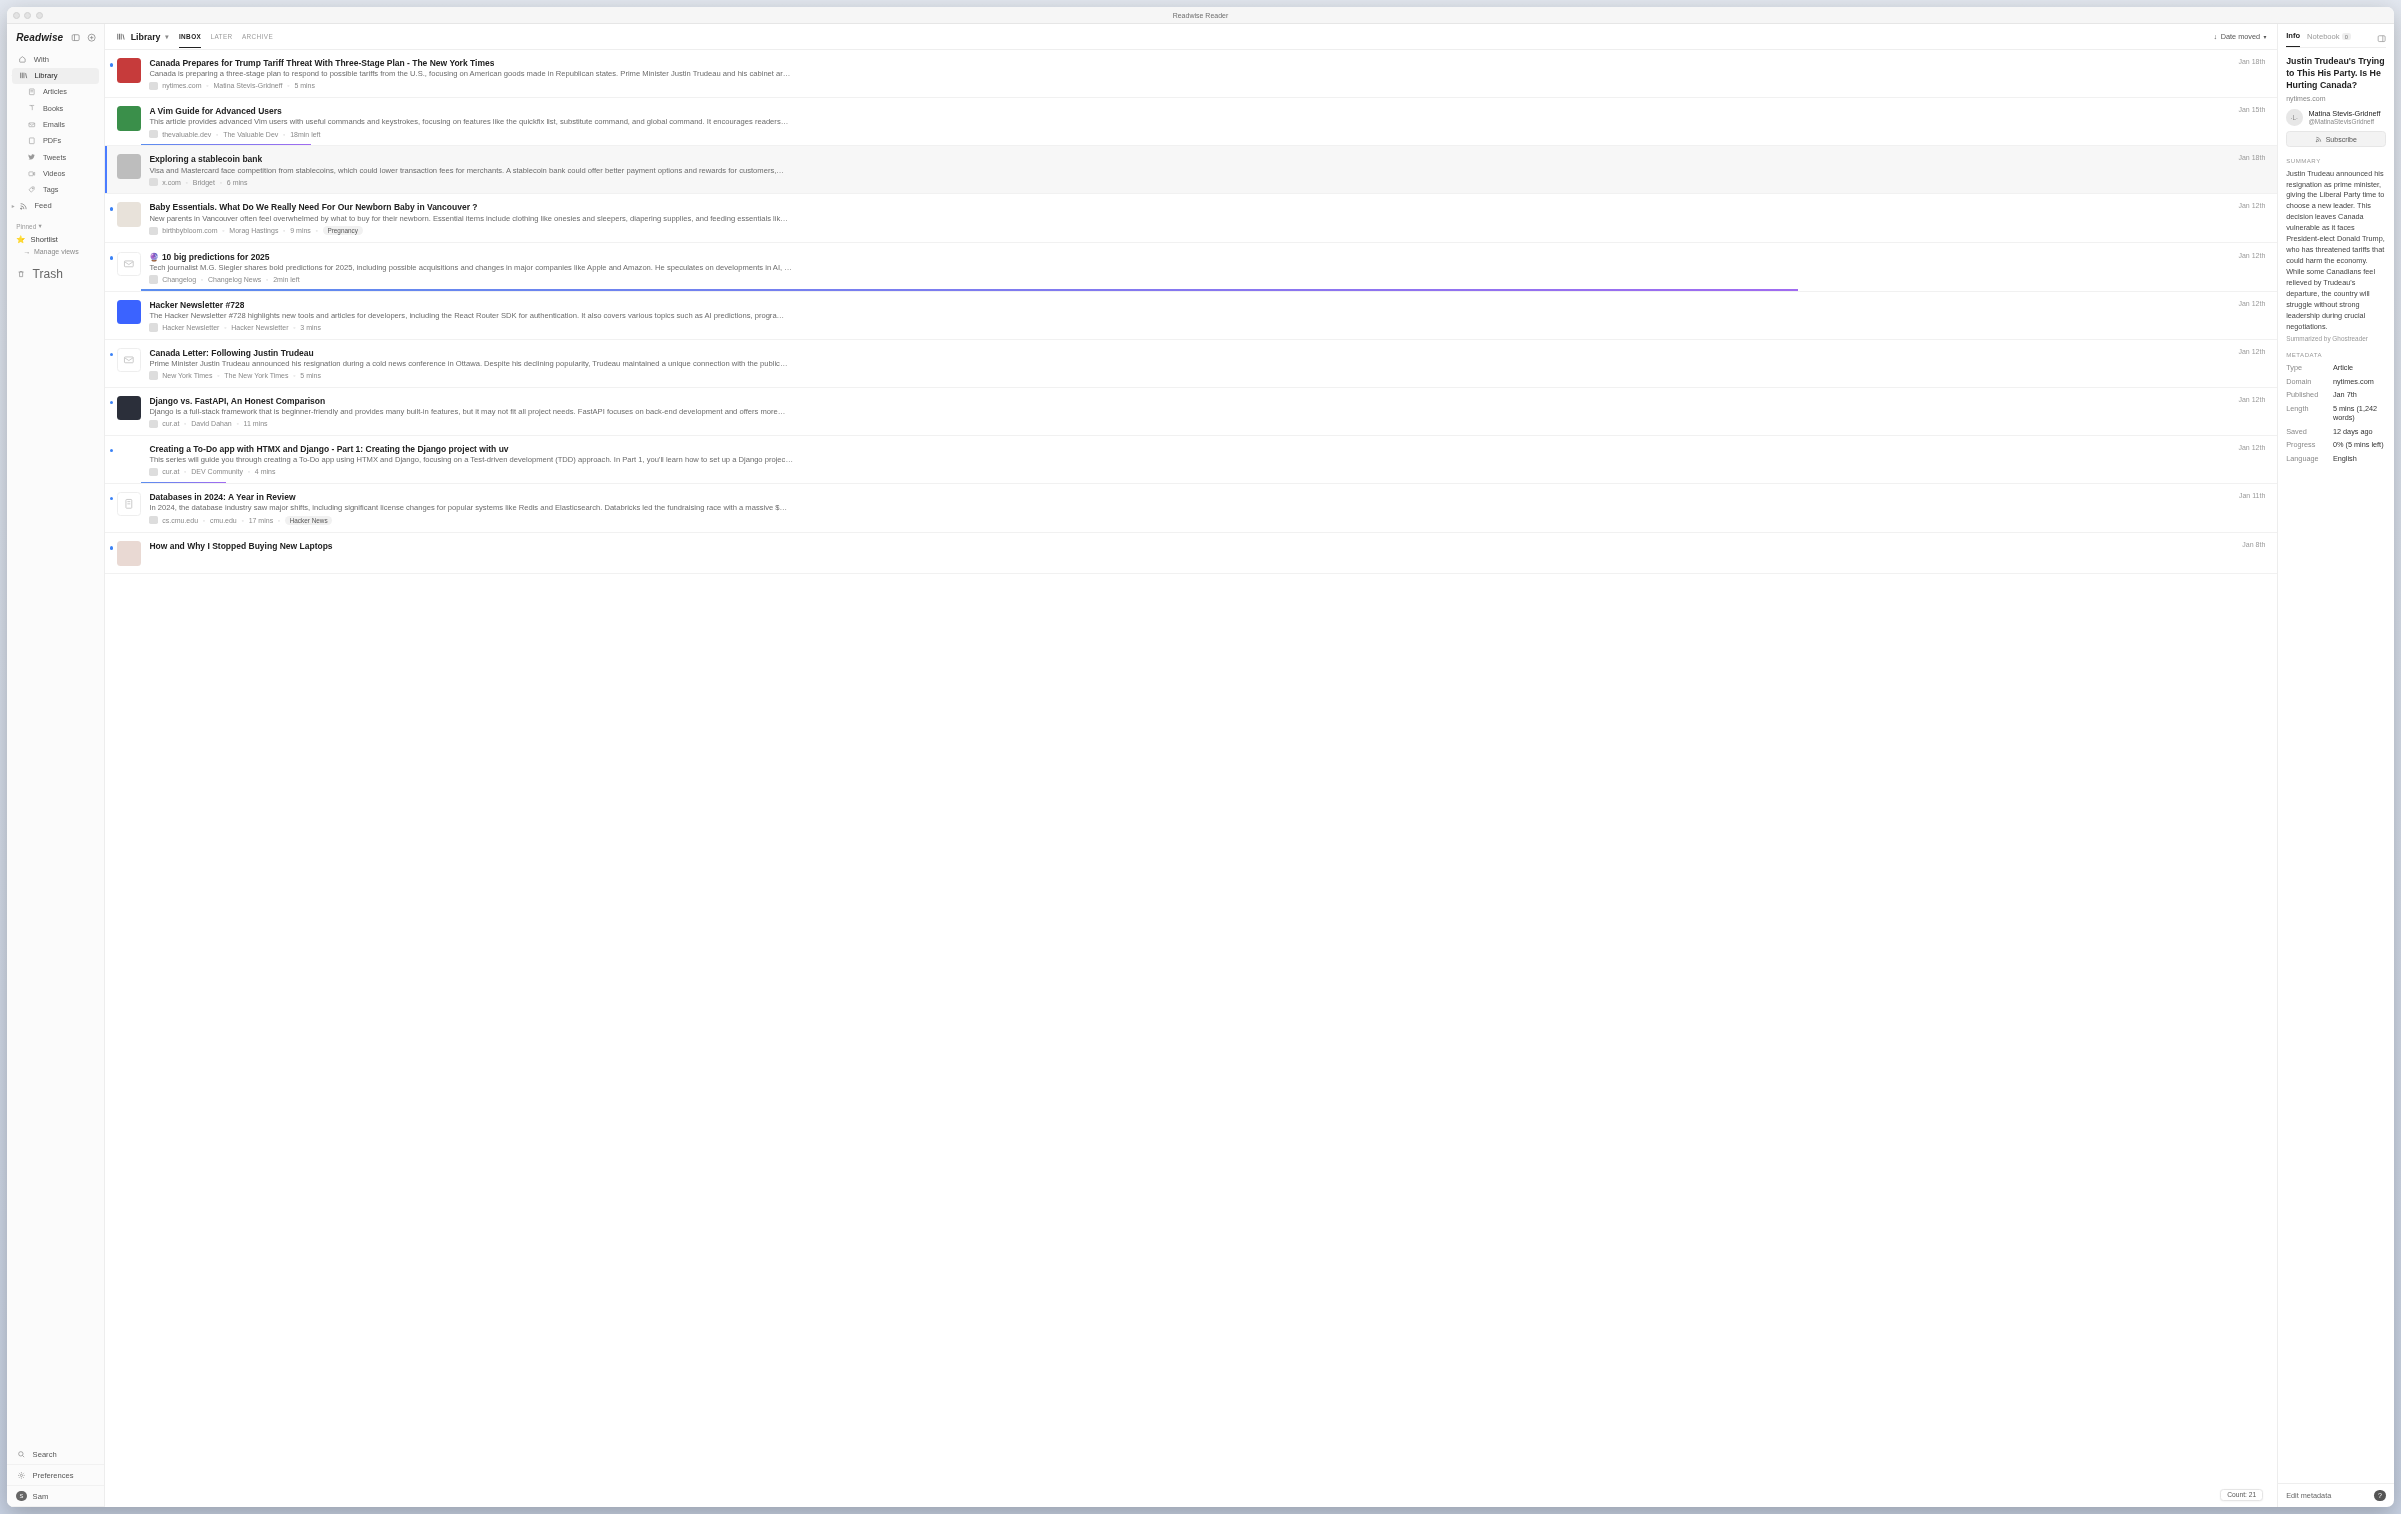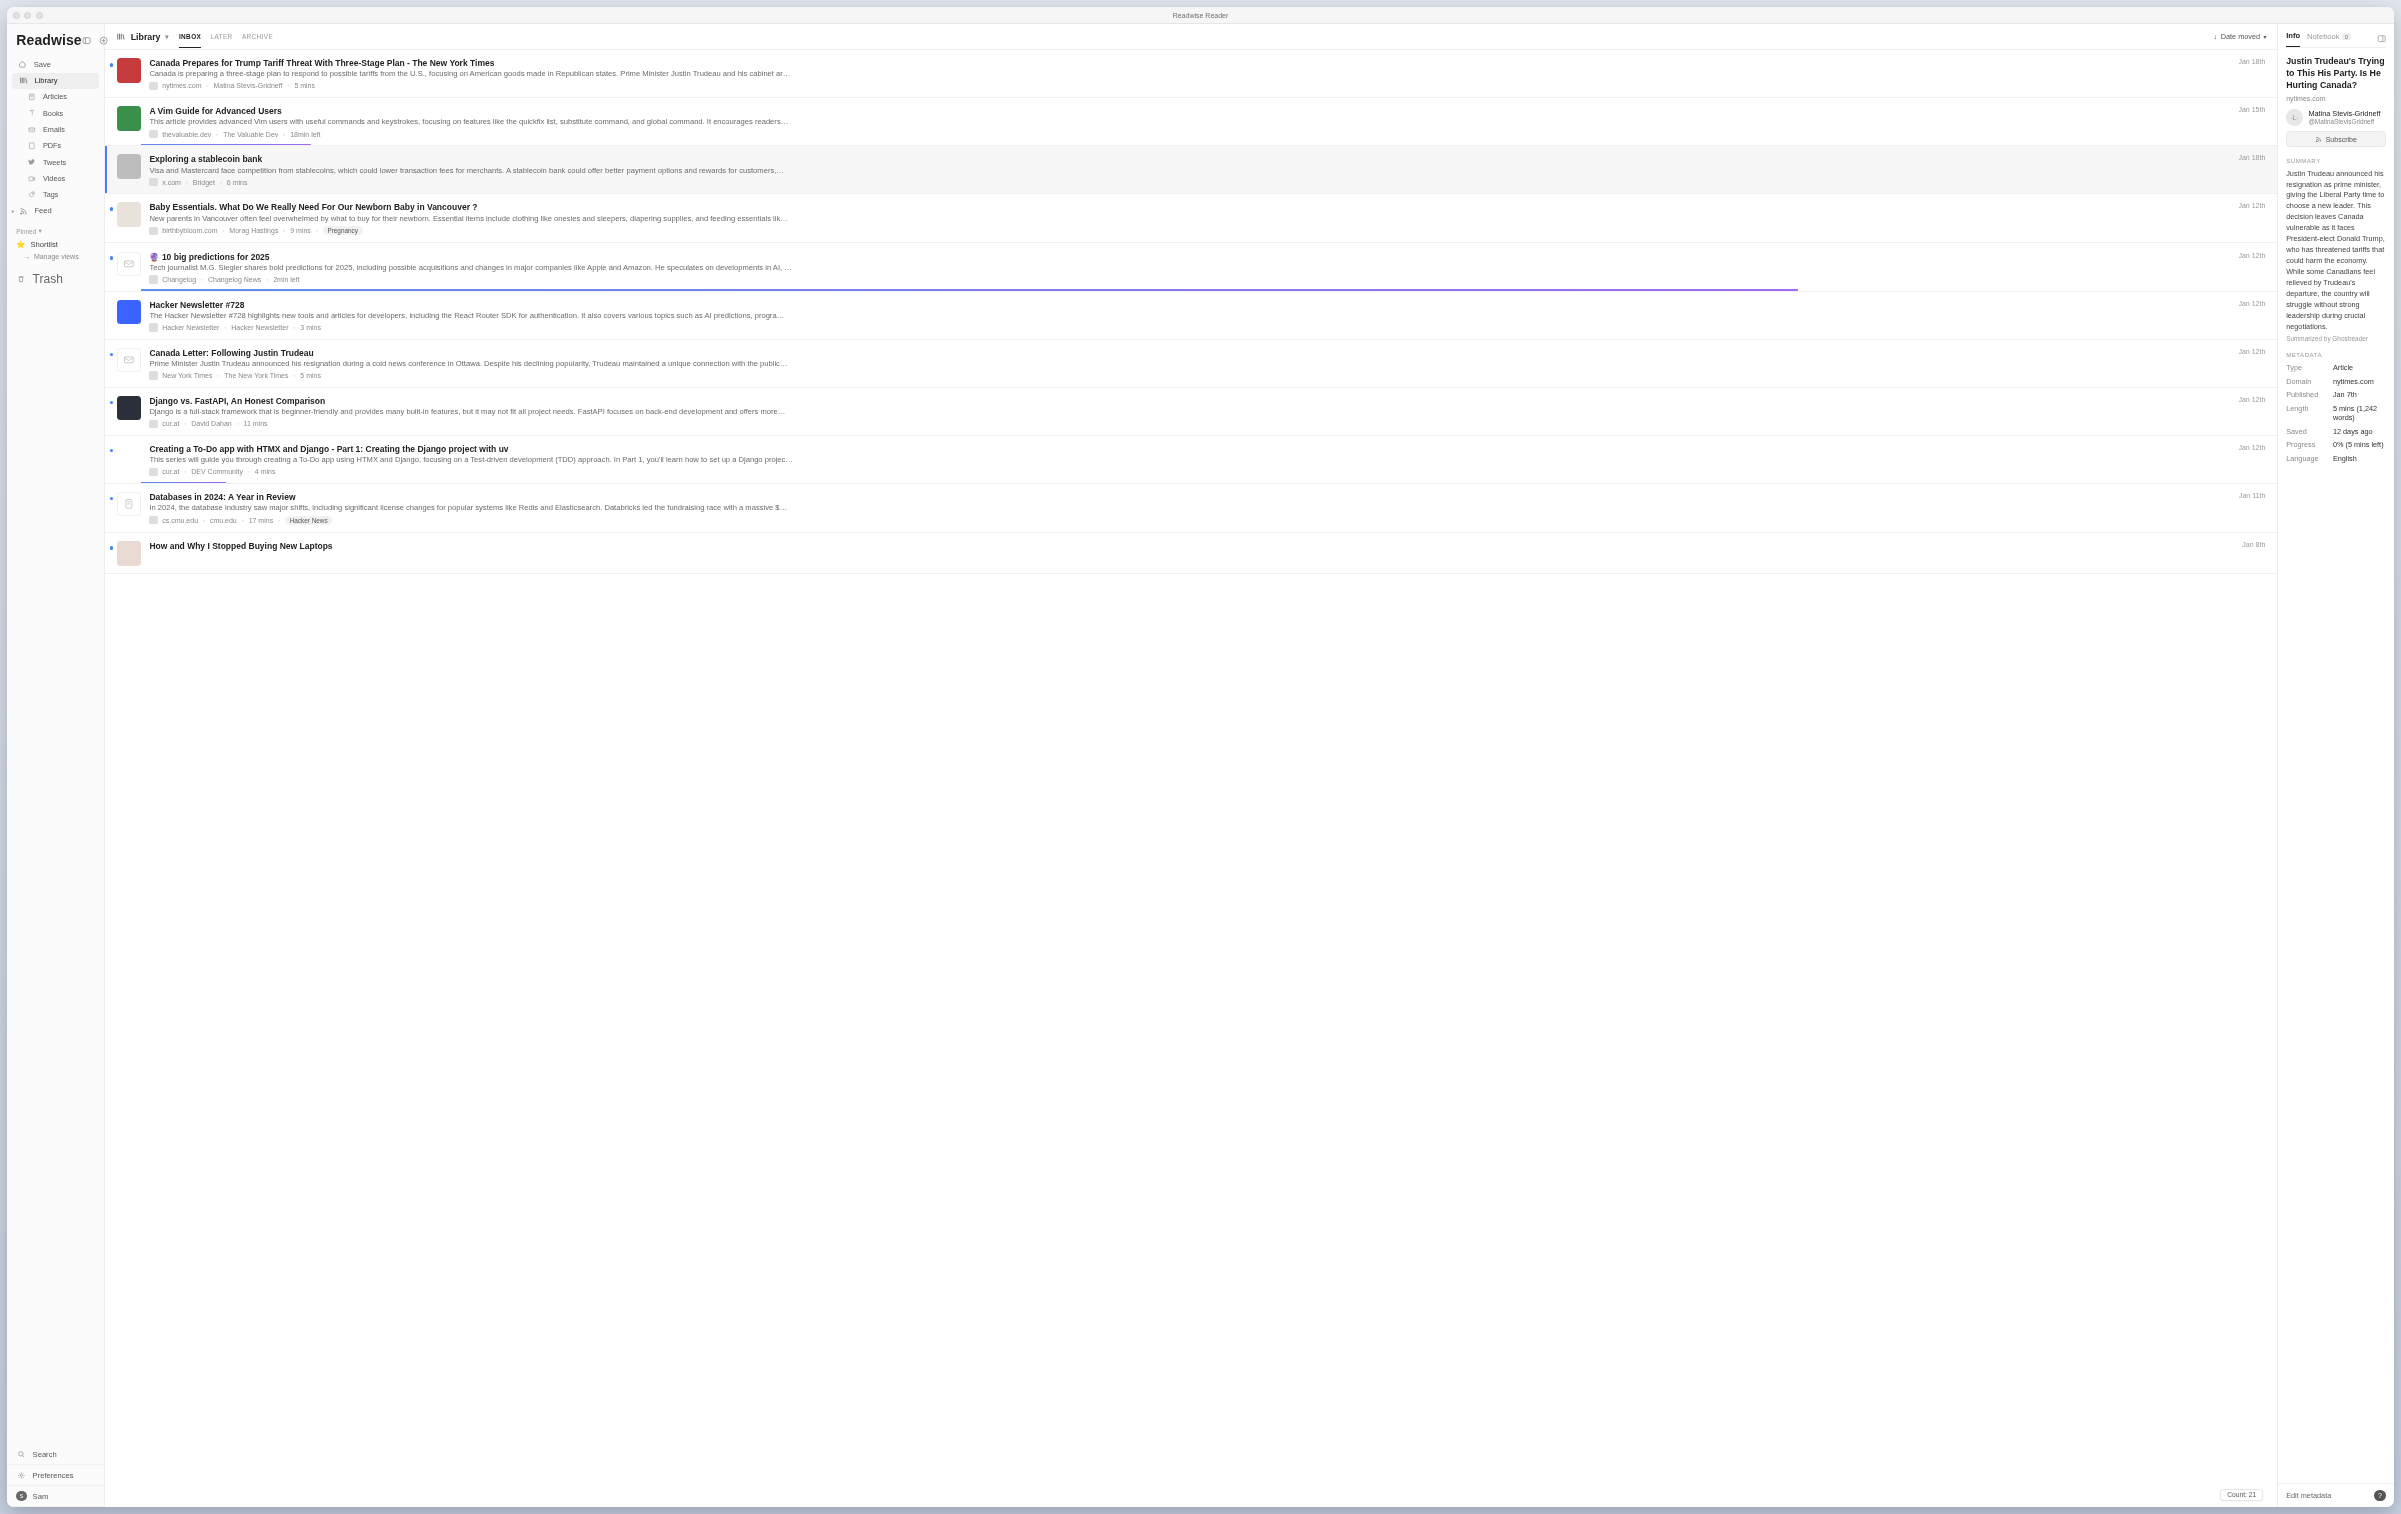--- a/index.html
+++ b/index.html
@@ -6,21 +6,21 @@
   html, body { width: 100%; height: 100%; font-family: -apple-system, BlinkMacSystemFont, "Segoe UI", Helvetica, Arial, sans-serif; background: linear-gradient(180deg,#e3e8f0,#c9d3e4); }
   .window { position:absolute; inset:7px; background:#fff; border-radius:7px; box-shadow:0 7px 23.4px rgba(0,0,0,.25); overflow:hidden; display:flex; flex-direction:column; }
   .titlebar { height:17px; background:#f6f6f6; border-bottom:0.6px solid #e6e6e6; display:flex; align-items:center; justify-content:center; position:relative; font-size:7px; color:#6f6f6f; }
   .traffic { position:absolute; left:5.8px; top:4.7px; display:flex; gap:4.7px; }
   .traffic span { width:7px; height:7px; border-radius:50%; background:#e3e3e3; border:0.6px solid #d0d0d0; }
   .app-body { flex:1; display:flex; min-height:0; }
 
   
   .sidebar { width:98px; border-right:0.6px solid #ededed; background:#fbfbfb; display:flex; flex-direction:column; font-size:7.6px; color:#444; }
   .sidebar-top { padding:8.2px 7px 5.8px 9.3px; display:flex; align-items:center; justify-content:space-between; }
-  .brand { font-weight:700; font-size:14px; color:#222; letter-spacing:0.1px; }
+  .brand { font-weight:700; font-size:10px; color:#222; letter-spacing:0.1px;font-style:italic; }
   .sidebar-top .icons { display:flex; gap:5.8px; color:#888; }
   .sb-icon { width:10.5px; height:10.5px; display:inline-flex; align-items:center; justify-content:center; }
   .nav { padding:2.3px 4.7px; }
   .nav-item { display:flex; align-items:center; gap:5.8px; padding:2.9px 5.8px; border-radius:3.5px; cursor:pointer; color:#555; }
   .nav-item.active { background:#efefef; color:#222; font-weight:500; }
   .nav-indent .nav-item { padding-left:15px; font-size:7.3px; color:#555; }
   .nav-group-caret { font-size:5.8px; color:#aaa; margin-right:-2.3px; }
   .section-label { padding:5.8px 9.3px 2.3px; font-size:6.4px; color:#9a9a9a; display:flex; align-items:center; gap:2.3px; }
   .shortlist { display:flex; align-items:center; gap:4.7px; padding:2.3px 9.3px; font-size:7.6px; }
   .manage { padding:2.3px 9.3px 7px 16.4px; font-size:7px; color:#8a8a8a; display:flex; gap:3.5px; align-items:center; }
@@ -123,21 +123,21 @@
         </div>
       </div>
 
       <div class="nav">
         <div class="nav-item">
           <span class="sb-icon">
               <svg width="8.8" height="8.8" viewBox="0 0 16 16" fill="none" stroke="#888" stroke-width="1.3">
                 <path d="M3 7l5-4 5 4v5a1 1 0 0 1-1 1H4a1 1 0 0 1-1-1z"></path>
               </svg>
             </span>
-          <span>Save</span>
+          <span>With</span>
         </div>
         <div style="display:flex; align-items:center;">
           <span class="nav-group-caret">▾</span>
           <div class="nav-item active" style="flex:1;">
             <span class="sb-icon">
                 <svg width="8.8" height="8.8" viewBox="0 0 16 16" fill="none" stroke="#555" stroke-width="1.3">
                   <line x1="3" y1="3" x2="3" y2="13"></line>
                   <line x1="6" y1="3" x2="6" y2="13"></line>
                   <line x1="9" y1="3" x2="9" y2="13"></line>
                   <line x1="12" y1="4" x2="14" y2="13"></line>

